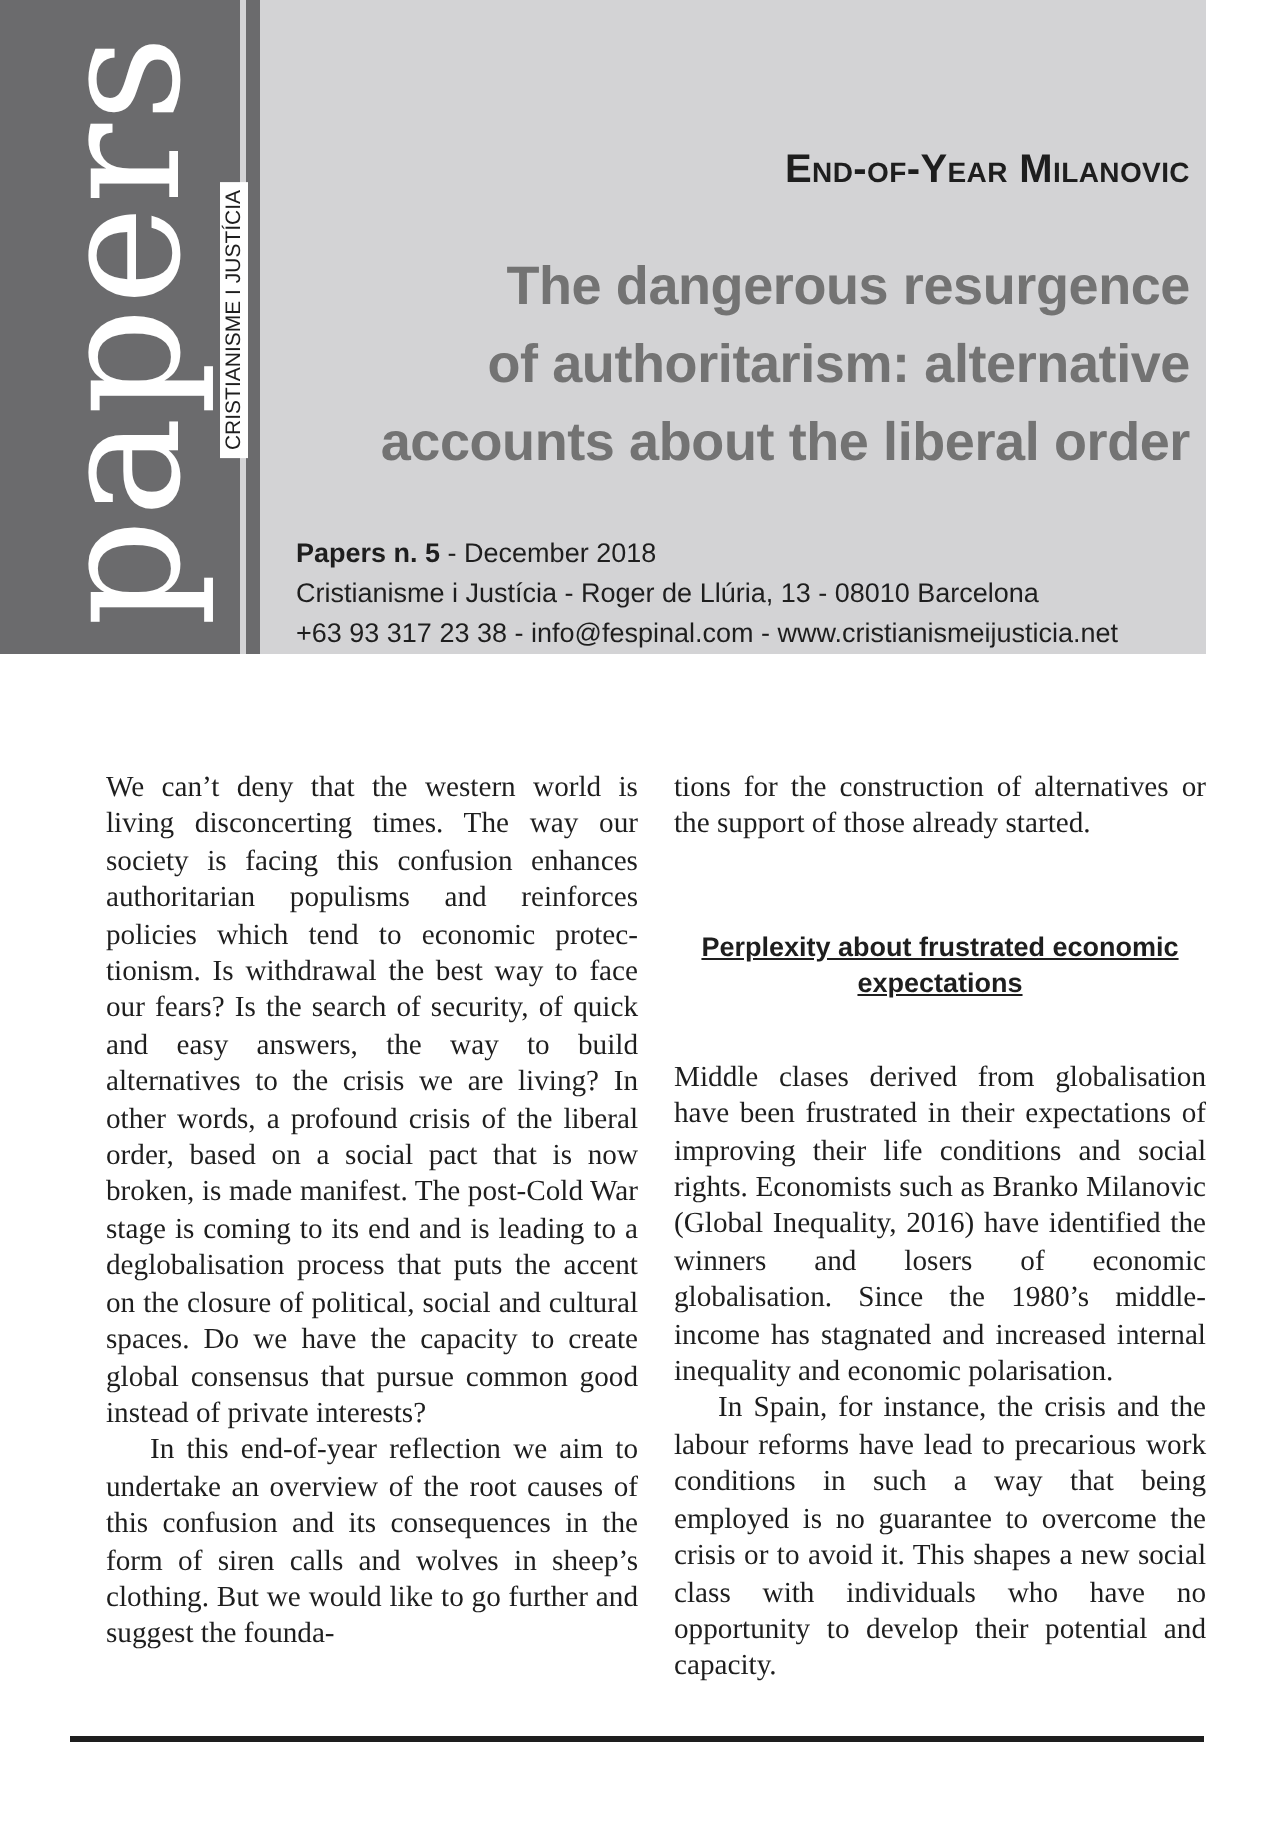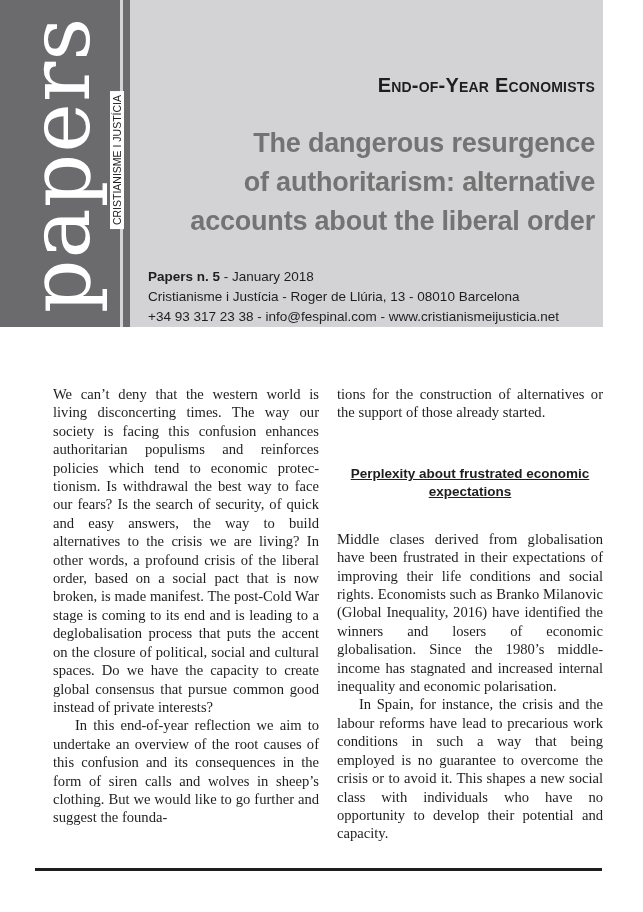--- a/index.html
+++ b/index.html
@@ -26,32 +26,32 @@
 <body>
 
 <div class="sidebar-dark"></div>
 <div class="sidebar-line"></div>
 <div class="sidebar-dark2"></div>
 <div class="header-block"></div>
 
 <div class="logo-papers">papers</div>
 <div class="logo-tag">CRISTIANISME I JUSTÍCIA</div>
 
-<div class="section-label">End-of-Year Economists</div>
+<div class="section-label">End-of-Year Milanovic</div>
 
 <div class="title">
   <div>The dangerous resurgence</div>
   <div>of authoritarism: alternative</div>
   <div>accounts about the liberal order</div>
 </div>
 
 <div class="meta">
-  <div><b>Papers n. 5</b><span> - January 2018</span></div>
+  <div><b>Papers n. 5</b><span> - December 2018</span></div>
   <div>Cristianisme i Justícia - Roger de Llúria, 13 - 08010 Barcelona</div>
-  <div>+34 93 317 23 38 - info@fespinal.com - www.cristianismeijusticia.net</div>
+  <div>+63 93 317 23 38 - info@fespinal.com - www.cristianismeijusticia.net</div>
 </div>
 
 <div class="col col-left">
   <p>We can’t deny that the western world is living disconcerting times. The way our society is facing this confusion enhances authoritarian populisms and reinforces policies which tend to economic protec­tionism. Is withdrawal the best way to face our fears? Is the search of security, of quick and easy answers, the way to build alternatives to the crisis we are liv­ing? In other words, a profound crisis of the liberal order, based on a social pact that is now broken, is made manifest. The post-Cold War stage is coming to its end and is leading to a deglobalisation pro­cess that puts the accent on the closure of political, social and cultural spaces. Do we have the capacity to create global consensus that pursue common good in­stead of private interests?</p>
   <p class="indent">In this end-of-year reflection we aim to undertake an overview of the root causes of this confusion and its conse­quences in the form of siren calls and wolves in sheep’s clothing. But we would like to go further and suggest the founda-</p>
 </div>
 
 <div class="col col-right">
   <p>tions for the construction of alternatives or the support of those already started.</p>
   <div class="subhead">Perplexity about frustrated economic expectations</div>

